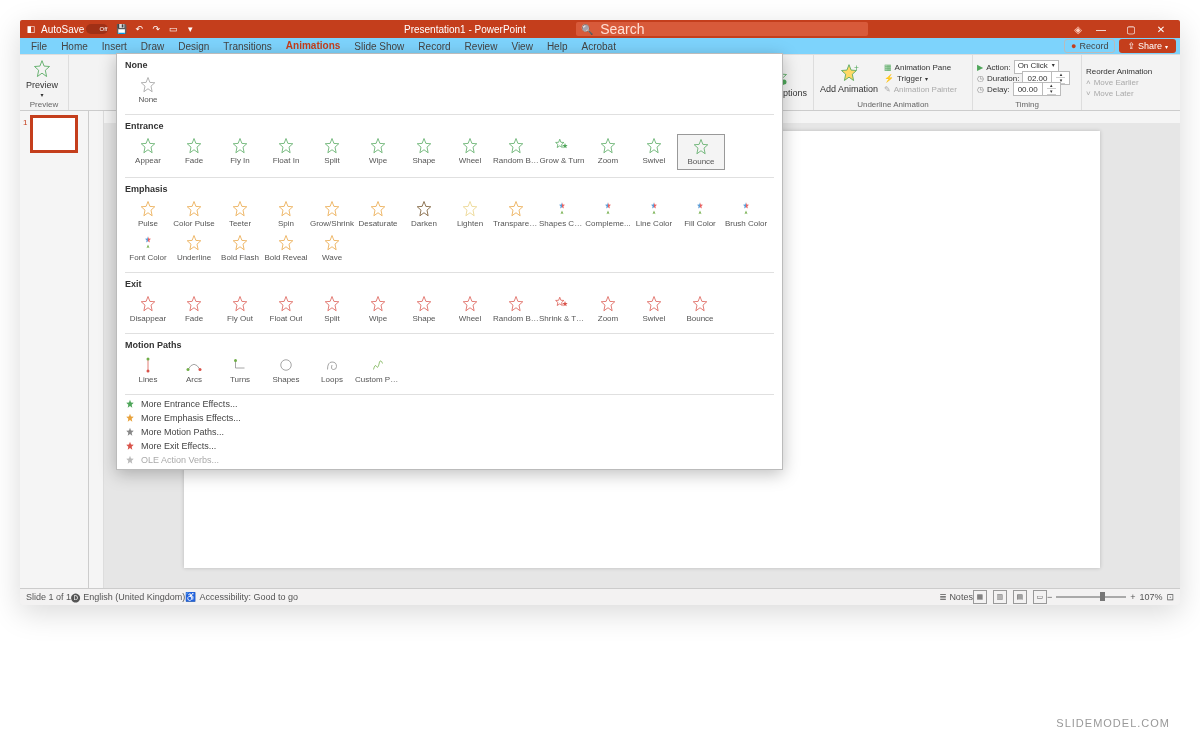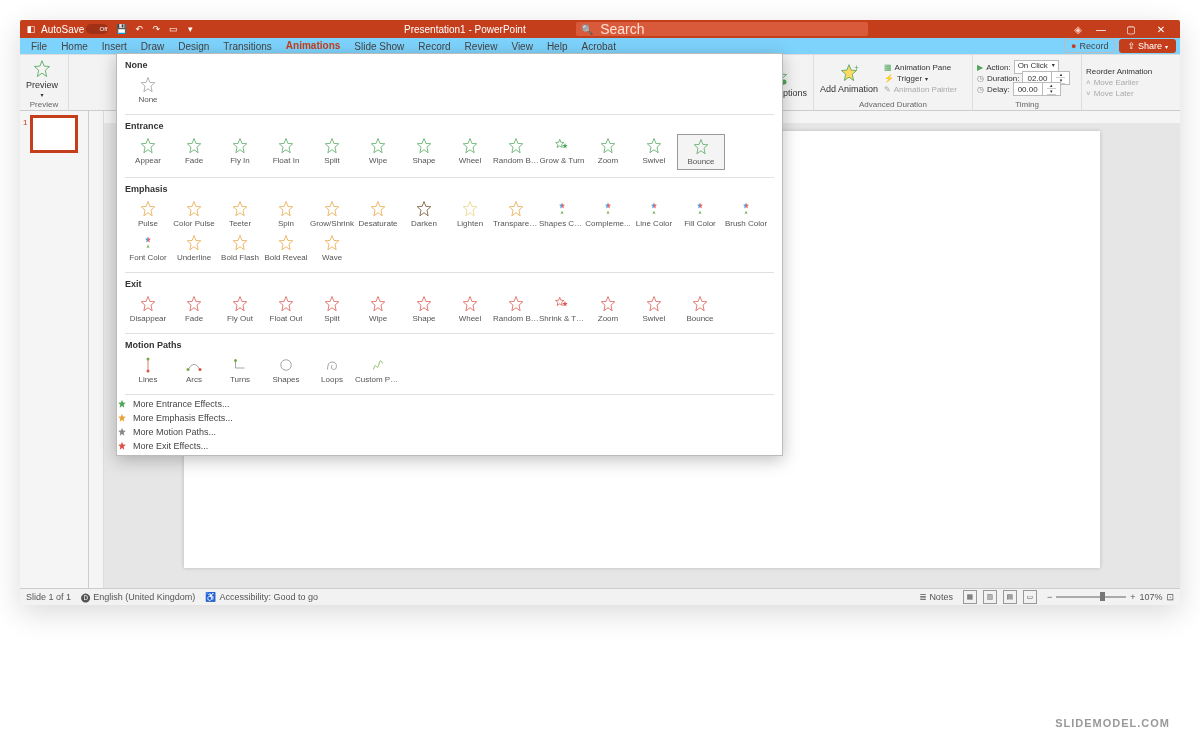--- a/index.html
+++ b/index.html
@@ -56,36 +56,36 @@
 
 .gallery{position:absolute;top:33px;left:96px;width:665px;background:#fff;border:1px solid #bbb;box-shadow:0 4px 16px rgba(0,0,0,.25);z-index:100;font-size:9px}
 .g-section{padding:4px 8px}
 .g-header{font-weight:700;font-size:9px;color:#333;padding:2px 0 3px}
 .g-row{display:flex;flex-wrap:wrap;gap:0}
 .g-item{width:46px;display:flex;flex-direction:column;align-items:center;padding:3px 0;gap:1px}
 .g-item.sel{border:1px solid #999;background:#f4f4f4}
 .g-item .glabel{font-size:8px;color:#555;text-align:center;white-space:nowrap;overflow:hidden;max-width:46px;text-overflow:ellipsis}
 .g-star{width:18px;height:18px}
 .g-divider{border-top:1px solid #e0e0e0;margin:3px 8px 0}
-.g-more{padding:2px 0}
+.g-more{padding:2px 8px}
 .g-more-row{display:flex;align-items:center;gap:6px;padding:2px 0;font-size:9px;color:#444}
 .g-more-row.greyed{color:#aaa}
 .more-star{width:10px;height:10px}
 
-.statusbar{height:16px;background:#f3f2f2;border-top:1px solid #ccc;display:flex;align-items:center;font-size:9px;color:#555;padding:0 6px;gap:10px}
+.statusbar{height:16px;background:#f3f2f2;border-top:1px solid #ccc;display:flex;align-items:center;font-size:9px;color:#555;padding:0 6px;}
 .statusbar .spacer{flex:1}
 .sb-icons{display:flex;gap:6px}
 .sb-ico{width:12px;height:12px;display:flex;align-items:center;justify-content:center;border:1px solid #999;font-size:7px}
 .zoom{display:flex;align-items:center;gap:4px}
 .zoom-bar{width:70px;height:2px;background:#aaa;position:relative}
 .zoom-bar .zt{position:absolute;width:5px;height:9px;background:#777;top:-4px;left:44px}
 
 svg.star path{stroke-width:1}
 
-.watermark{position:absolute;bottom:14px;right:30px;font-size:11px;color:#999;letter-spacing:1px;font-weight:700}
+.watermark{position:absolute;bottom:14px;right:30px;font-size:11px;color:#999;letter-spacing:1px;font-weight:400}
 </style>
 </head>
 <body>
 
 <div class="page">
 <div class="app">
 
 <div class="titlebar">
   <div class="qa">
     <span class="tb-i">◧</span>
@@ -188,21 +188,21 @@
                 <span style="color:#e8a23c">⚡</span>
                 <span>Trigger</span>
                 <span style="font-size:6px">▾</span>
               </div>
         <div class="r-small-row greyed">
                 <span>✎</span>
                 <span>Animation Painter</span>
               </div>
       </div>
     </div>
-    <div class="rlabel">Advanced Duration</div>
+    <div class="rlabel">Underline Animation</div>
   </div>
   <div class="rgroup" style="min-width:100px">
     <div class="rbody">
       <div class="r-small">
         <div class="r-small-row">
                 <span style="color:#4fa65a">▶</span>
                 <span>Action:</span>
                 <span class="select">
                   <span>On Click</span>
                   <span style="font-size:6px">▾</span>
@@ -687,20 +687,26 @@
               <path fill="#888" d="M12 2l2.5 6.5L21 9l-5 4.5L17.5 21 12 17l-5.5 4L8 13.5 3 9l6.5-.5z"></path>
             </svg>
             <span>More Motion Paths...</span>
           </div>
           <div class="g-more-row">
             <svg class="more-star" viewBox="0 0 24 24">
               <path fill="#d9534a" d="M12 2l2.5 6.5L21 9l-5 4.5L17.5 21 12 17l-5.5 4L8 13.5 3 9l6.5-.5z"></path>
             </svg>
             <span>More Exit Effects...</span>
           </div>
+          <div class="g-more-row greyed">
+            <svg class="more-star" viewBox="0 0 24 24">
+              <path fill="#bbb" d="M12 2l2.5 6.5L21 9l-5 4.5L17.5 21 12 17l-5.5 4L8 13.5 3 9l6.5-.5z"></path>
+            </svg>
+            <span>OLE Action Verbs...</span>
+          </div>
         </div>
       </div>
 
 <div class="slide-text">Vivamus a tellus.</div>
 
 </div>
 <div class="watermark">SLIDEMODEL.COM</div>
 </div>
 
 </body></html>

